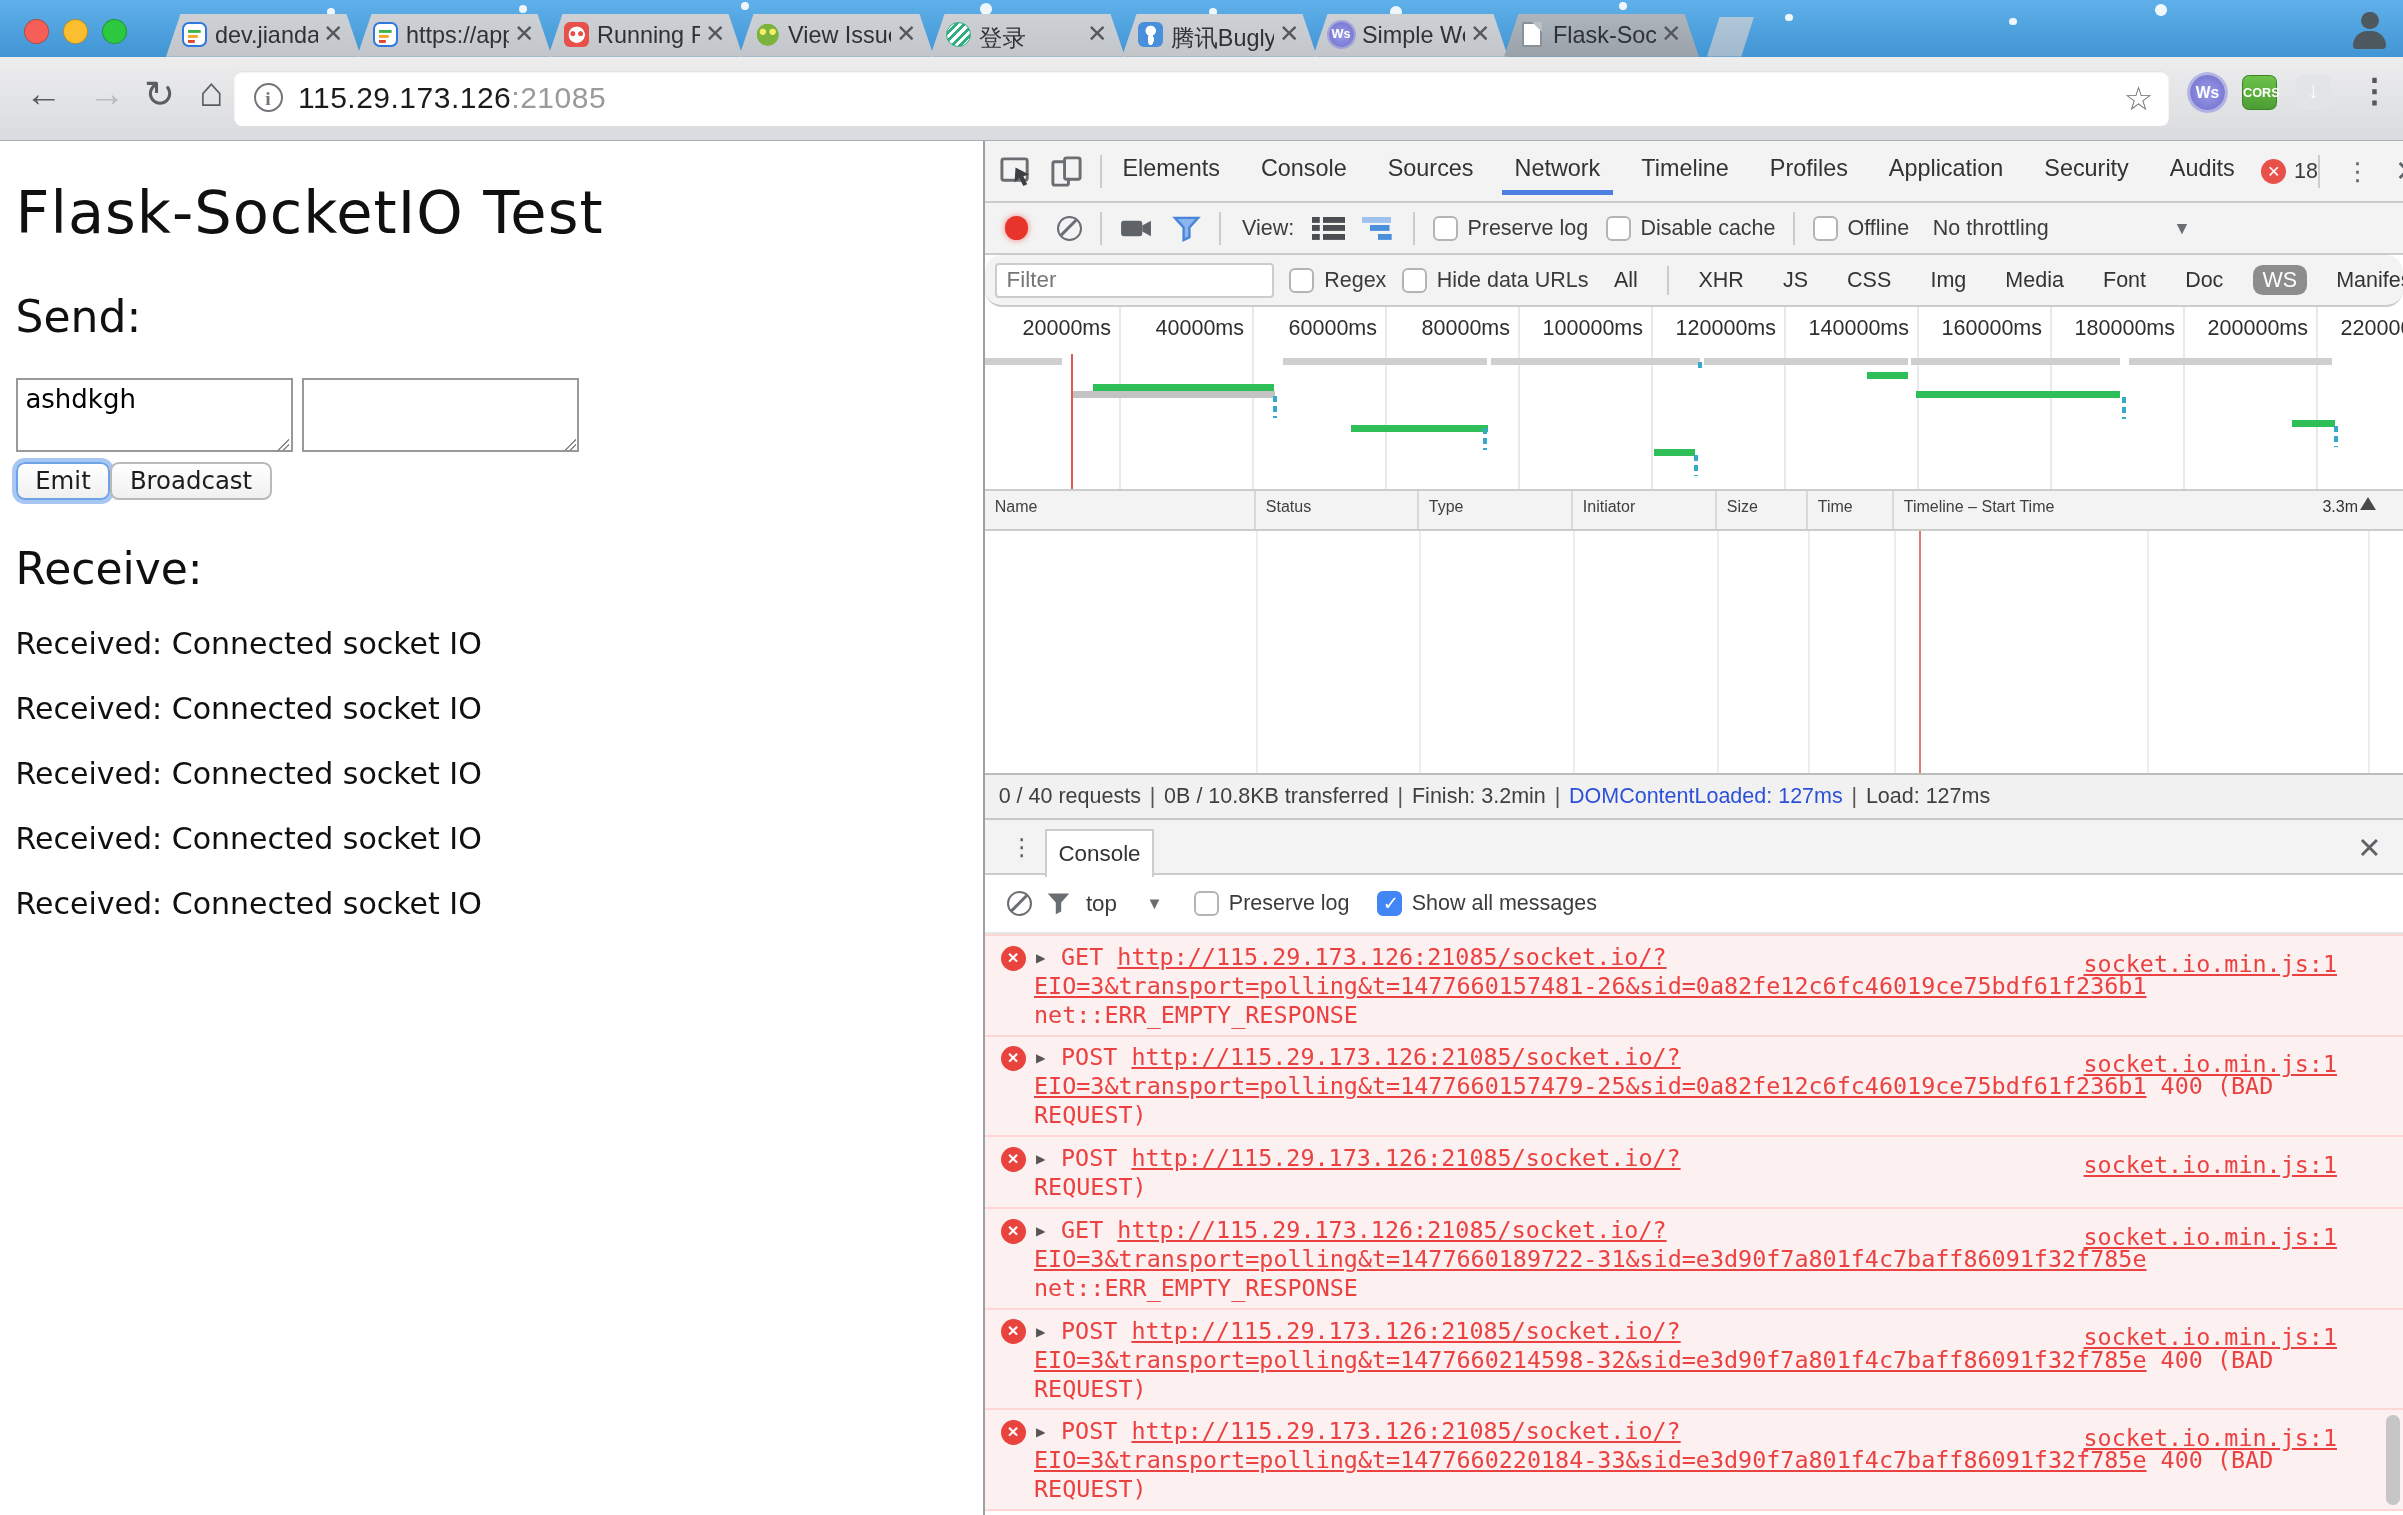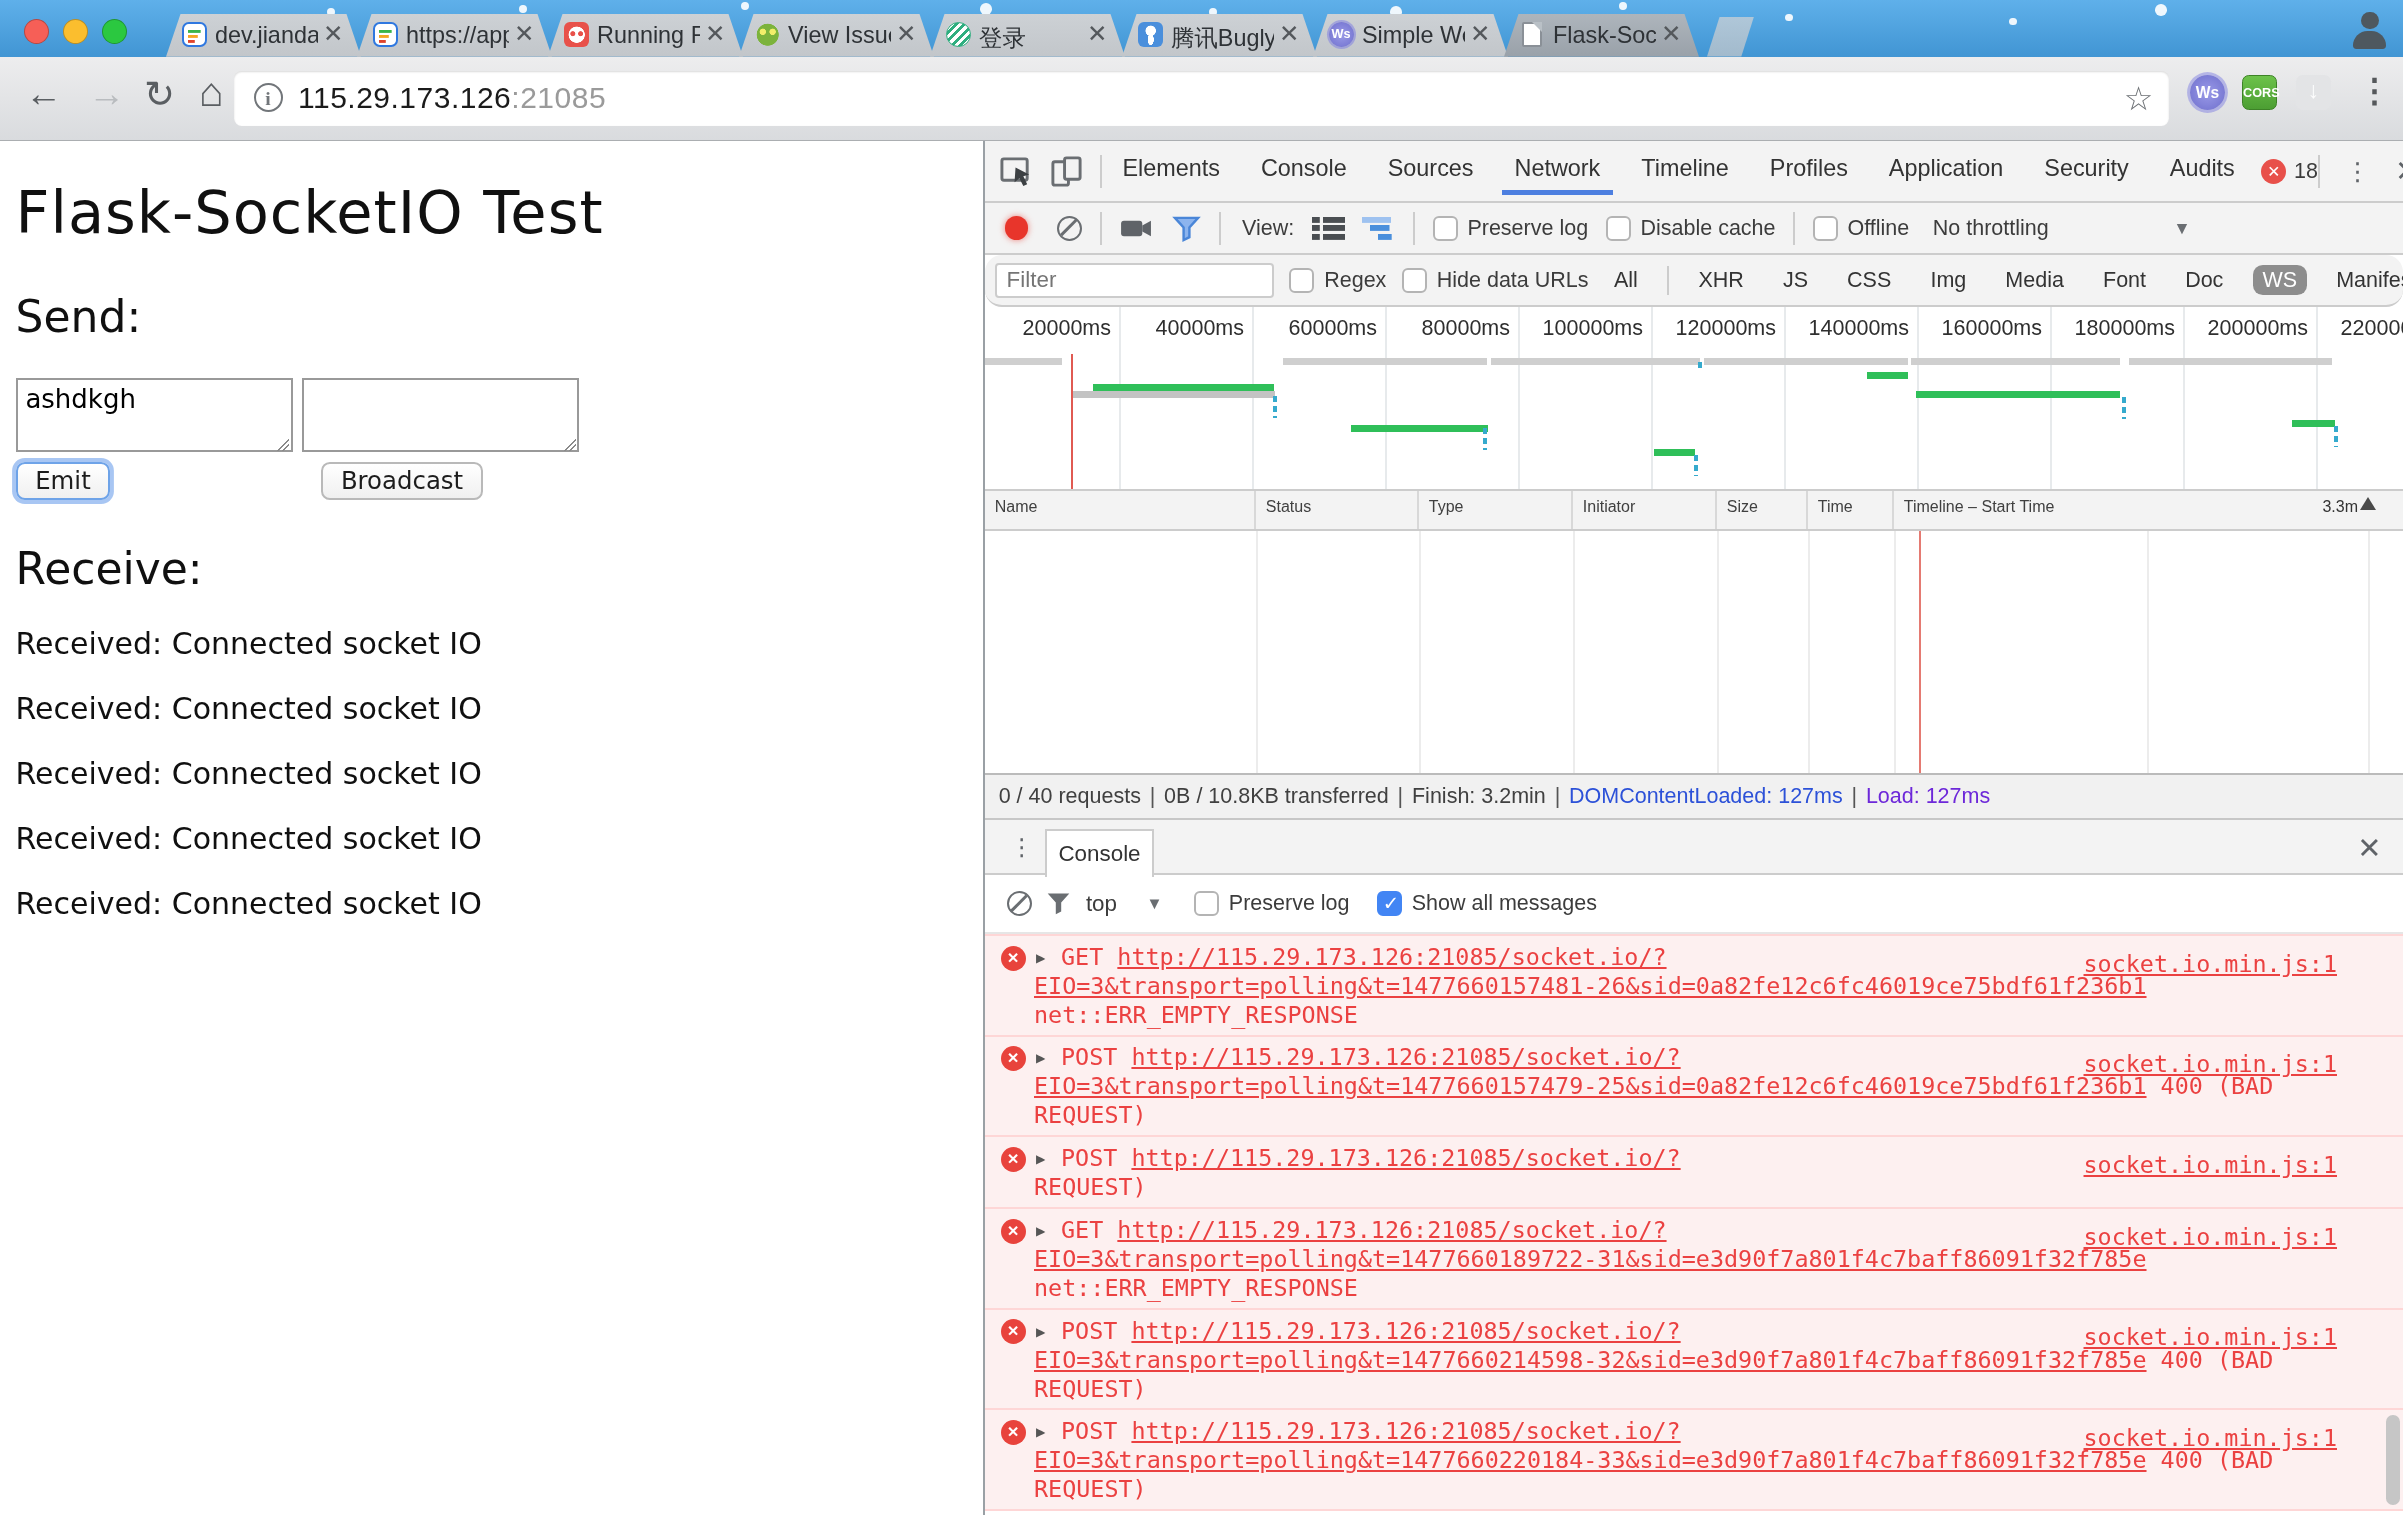--- a/index.html
+++ b/index.html
@@ -90,21 +90,21 @@
   .send-row { margin-top:36px; display:flex; gap:9.8px; }
   .send-row textarea { width:277px; height:74px; border:2px solid #999; resize:none; font-size:26px;
     font-family:"DejaVu Sans",sans-serif; padding:3.9px 7.8px; background:#fff; position:relative; }
   .ta-wrap { position:relative; }
   .ta-wrap::after { content:""; position:absolute; right:3.9px; bottom:4.9px; width:13.7px; height:13.7px;
     background:linear-gradient(135deg,transparent 0 55%,#8a8a8a 55% 62%,transparent 62% 75%,#8a8a8a 75% 82%,transparent 82%); }
   .btn-row { margin-top:5.9px; display:flex; }
   .pbtn { height:38px; border:2px solid #b9b9b9; border-radius:8.8px; background:linear-gradient(#fff,#f0f0f0);
     font-size:24.4px; font-family:"DejaVu Sans",sans-serif; color:#1c1c1c; padding:0 17.6px; }
   .pbtn.focused { border-color:#6ea3e8; box-shadow:0 0 0 3.9px rgba(110,160,235,.6); }
-  .pbtn.broadcast { margin-left:211px; }
+  .pbtn.broadcast { }
   .recv-line { margin-top:30px; font-size:30px; }
   .recv-first { margin-top:32px; }
 
   
   .devtools { position:absolute; left:983px; top:141px; width:1420px; height:1374px; background:#fff;
     border-left:2px solid #9aa0a5; color:#3c3c3c; font-size:21.5px; }
   .vdiv { width:2px; height:33px; background:#ccc; flex:none; }
   .dt-tabbar { height:62px; background:#f3f3f3; border-bottom:2px solid #ccc; display:flex;
     align-items:center; padding-left:13.7px; }
   .dt-ticon { width:35px; height:35px; margin-right:15.6px; flex:none; }
@@ -169,21 +169,21 @@
   .th:last-child { border-right:none; flex:1; }
   .wf-scale { position:absolute; right:45px; top:6.8px; color:#333; }
   .sort-arrow { position:absolute; right:27px; top:5.9px; width:0; height:0;
     border-left:8.8px solid transparent; border-right:8.8px solid transparent; border-bottom:13.7px solid #4a4a4a; }
   .tbody { position:relative; height:244px; border-bottom:2px solid #bbb; background:#fff; }
   .col-line { position:absolute; top:0; bottom:0; width:2px; background:#ececec; }
   .body-red { position:absolute; top:0; bottom:0; width:2px; background:#e57a72; }
 
   .statusbar { height:45px; background:#f1f1f1; border-bottom:2px solid #c7c7c7; display:flex;
     align-items:center; padding-left:13.7px; font-size:21.5px; color:#404040; white-space:nowrap; }
-  .sb-blue { color:#2c51d8; } .sb-red { color:#6d28d9; } .sb-sep { margin:0 8.8px; color:#555; }
+  .sb-blue { color:#2c51d8; } .sb-red { color:#404040; } .sb-sep { margin:0 8.8px; color:#555; }
 
   .con-head { height:55px; background:#f3f3f3; border-bottom:2px solid #ccc; position:relative; }
   .con-dots { position:absolute; left:25px; top:12.7px; font-size:23.4px; color:#5f6368; }
   .con-tab { position:absolute; left:60px; top:8.8px; width:109px; height:48px; background:#fff;
     border:2px solid #ccc; border-bottom:none; display:flex; align-items:center; justify-content:center;
     font-size:22.4px; color:#333; }
   .con-x { position:absolute; right:21.5px; top:10.7px; font-size:29px; color:#5f6368; }
 
   .con-toolbar { height:59px; background:#fff; border-bottom:2px solid #e6e6e6; display:flex;
     align-items:center; gap:13.7px; padding-left:21.5px; }

